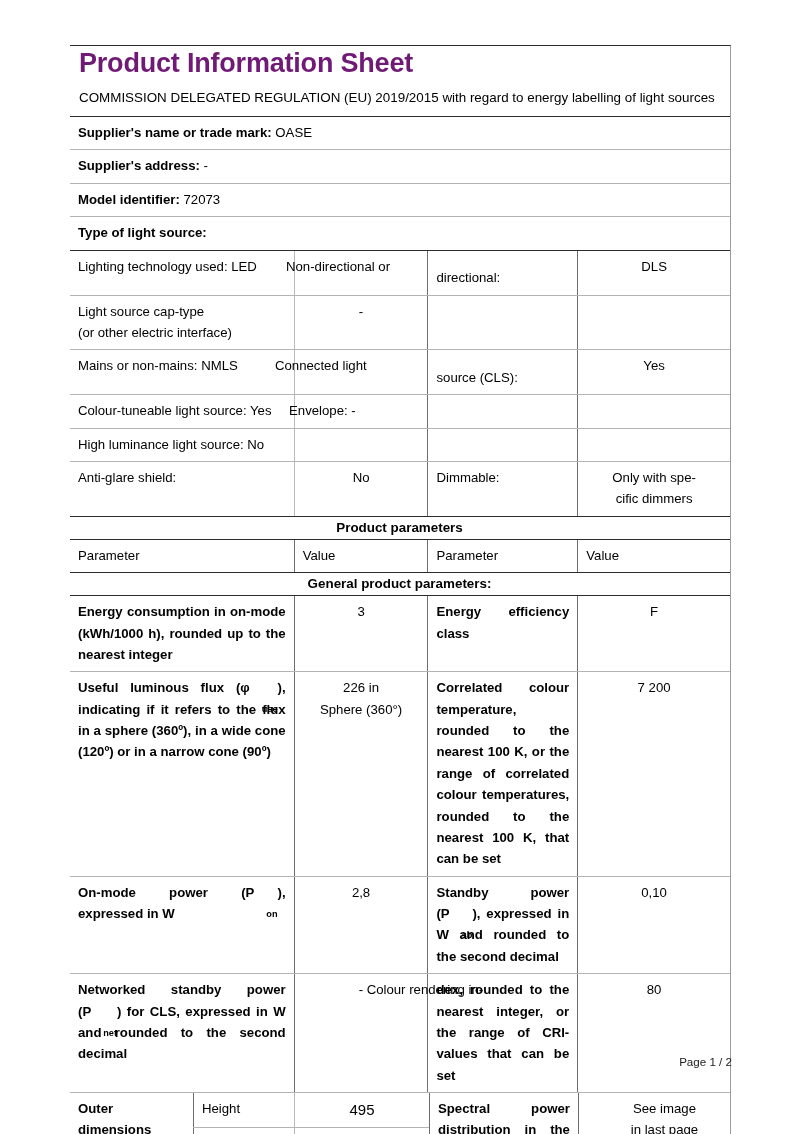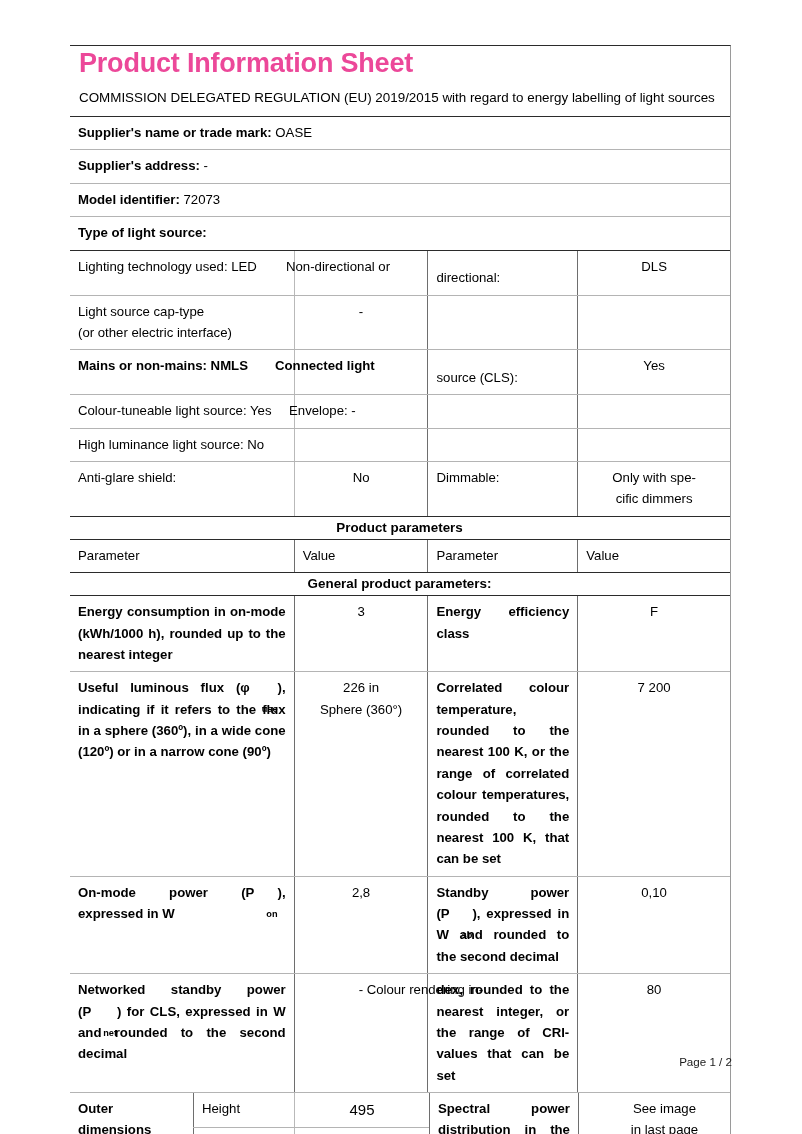--- a/index.html
+++ b/index.html
@@ -208,21 +208,21 @@
       <div class="cell c1">
         <div>Light source cap-type</div>
         <div>(or other electric interface)</div>
       </div>
       <div class="cell c2 vdiv-l ctr">-</div>
       <div class="cell c3 vdiv-d"></div>
       <div class="cell c4 vdiv-d ctr"></div>
     </div>
 
     <div class="row rule-light" style="min-height:45px;">
-      <div class="cell c1" style="position:relative;font-weight:bold;">
+      <div class="cell c1" style="position:relative;">
         <span>Mains or non-mains: NMLS</span>
         <span class="overflow-txt" style="left:205px; top:5px;">Connected  light</span>
       </div>
       <div class="cell c2 vdiv-l"></div>
       <div class="cell c3 vdiv-d" style="display:flex;align-items:flex-end;">
         <span>source (CLS):</span>
       </div>
       <div class="cell c4 vdiv-d ctr">Yes</div>
     </div>
 
@@ -318,17 +318,17 @@
           </div>
         </div>
       </div>
       <div class="cell c3 vdiv-d just">Spectral power distribution in the range 250 nm to 800 nm, at full-load</div>
       <div class="cell c4 vdiv-d ctr" style="white-space:pre-line;padding-left:28px;">See image
 in last page</div>
     </div>
 
   </div>
 
-  <div class="doc-title" style="color: #ec4899;">Product Information Sheet</div>
+  <div class="doc-title" style="color: #701a75;">Product Information Sheet</div>
 
   <div class="footer">Page 1 / 2</div>
 
 </div>
 
 </body></html>

